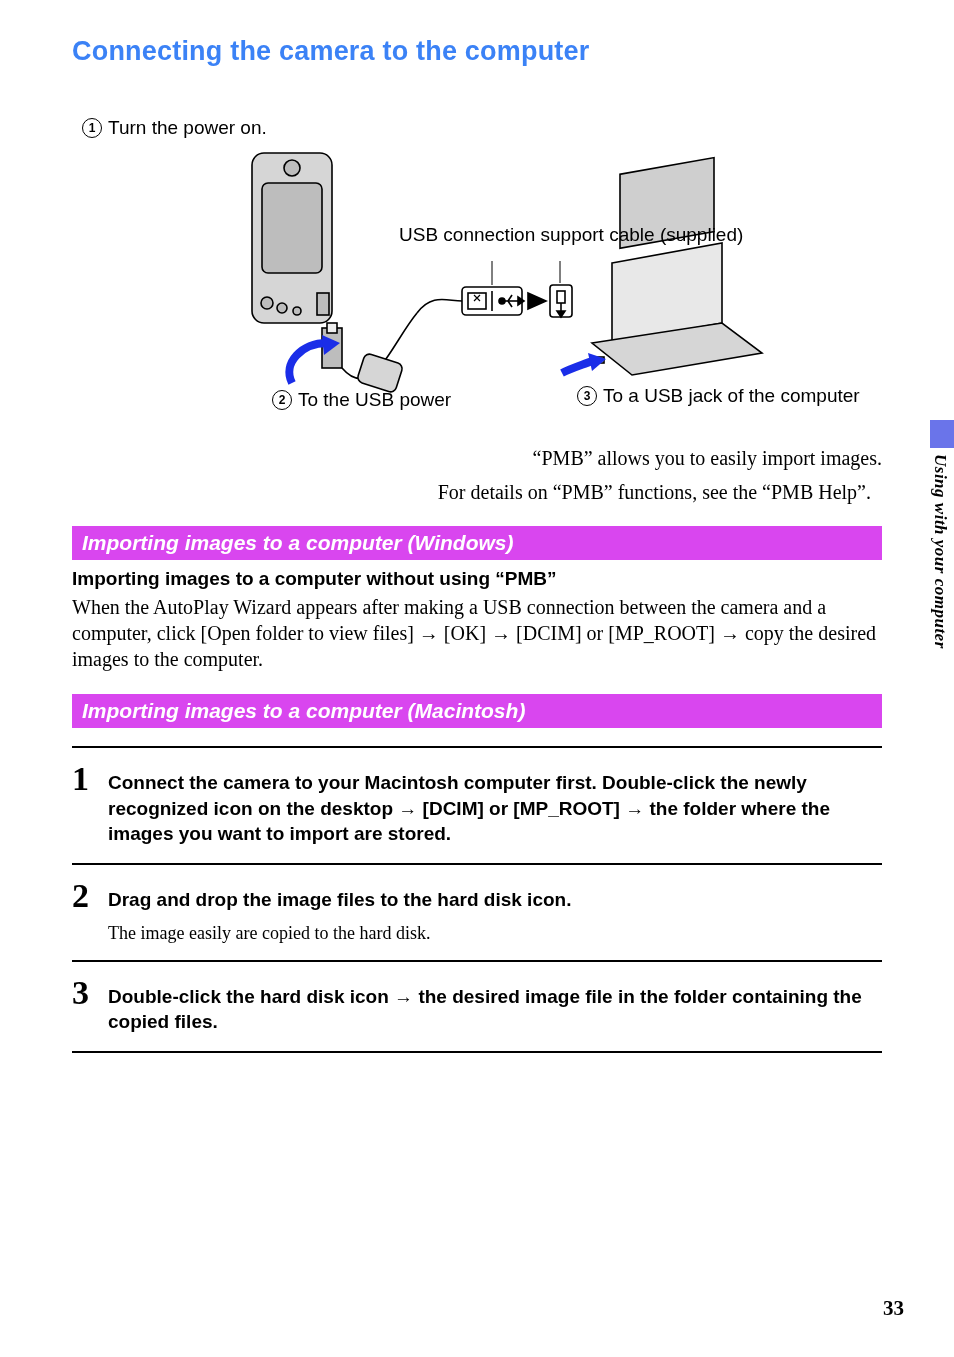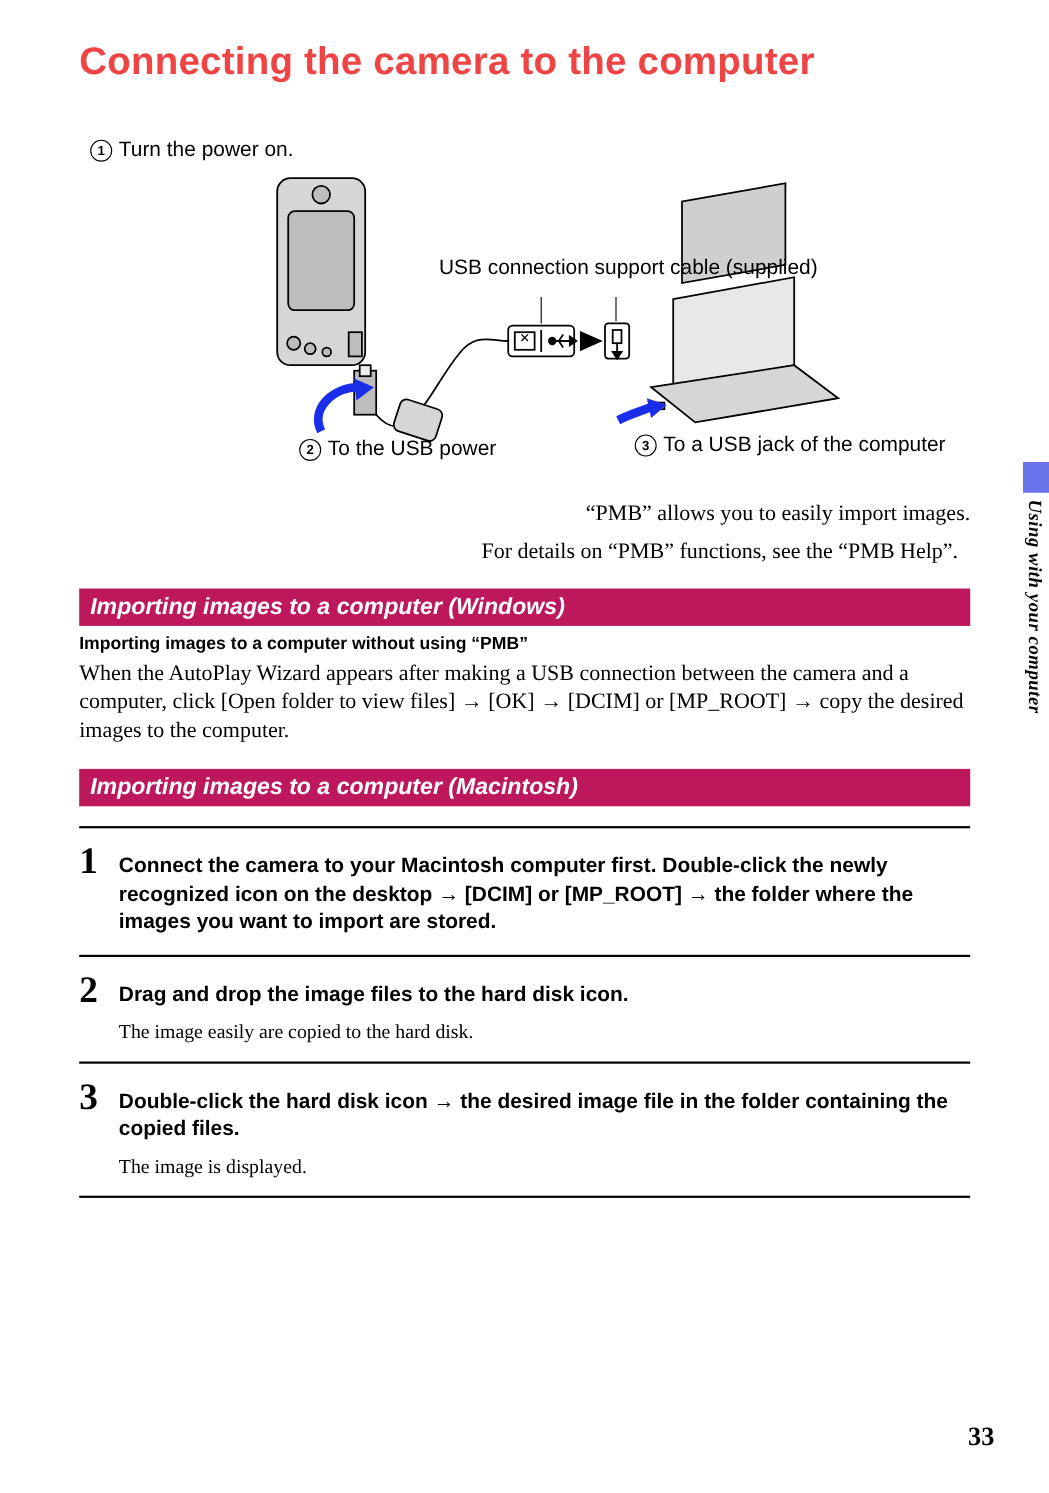--- a/index.html
+++ b/index.html
@@ -13,23 +13,23 @@
     box-sizing: border-box;
   }
   .page {
     padding: 36px 72px 40px 72px;
     box-sizing: border-box;
     width: 954px;
     height: 1357px;
     position: relative;
   }
   .page-title {
-    color: #ef4444;
-    font-weight: 900;
-    font-size: 35px;
+    color: #3b82f6;
+    font-weight: 900;
+    font-size: 27px;
     font-family: Arial, Helvetica, sans-serif;
     margin: 0 0 50px 0;
     letter-spacing: 0.2px;
   }
   .body-text {
     font-family: "Times New Roman", Times, serif;
     font-size: 20px;
     margin: 0 0 18px 0;
   }
   .callout-row {
@@ -81,31 +81,31 @@
     display: flex;
     align-items: center;
     gap: 6px;
     font-size: 19px;
   }
   .after-diagram {
     margin-top: 24px;
     text-align: right;
   }
   .section-bar {
-    background: #be185d;
+    background: #d946ef;
     color: #fff;
     font-weight: 900;
     font-size: 21px;
     padding: 5px 10px;
     margin: 22px 0 8px 0;
     font-style: italic;
   }
   .sub-head {
     font-weight: 900;
-    font-size: 16px;
+    font-size: 19px;
     margin: 6px 0 4px 0;
   }
   .para-serif {
     font-family: Liberation Serif, serif;
     font-size: 20px;
     line-height: 1.3;
     margin: 0 0 18px 0;
   }
   .steps {
     margin-top: 18px;
@@ -161,21 +161,21 @@
     font-size: 17px;
     margin-top: 6px;
     letter-spacing: 0.5px;
   }
   .page-number {
     position: absolute;
     right: 50px;
     bottom: 36px;
     font-family: "Times New Roman", Times, serif;
     font-weight: 900;
-    font-size: 24px;
+    font-size: 21px;
   }
   svg { display: block; }
 </style>
 </head>
 <body>
 
 <div class="page">
 
   <h1 class="page-title">Connecting the camera to the computer</h1>
 
@@ -283,21 +283,20 @@
       <div class="step-num">2</div>
       <div class="step-body">
         <div class="step-title">Drag and drop the image files to the hard disk icon.</div>
         <div class="step-desc">The image easily are copied to the hard disk.</div>
       </div>
     </div>
     <div class="step">
       <div class="step-num">3</div>
       <div class="step-body">
         <div class="step-title">Double-click the hard disk icon → the desired image file in the folder containing the copied files.</div>
-        <div class="step-desc">The image is displayed.</div>
       </div>
     </div>
   </div>
 
   <div class="side-tab">
     <div class="side-tab-marker"></div>
     <div class="side-tab-text">Using with your computer</div>
   </div>
 
   <div class="page-number">33</div>

